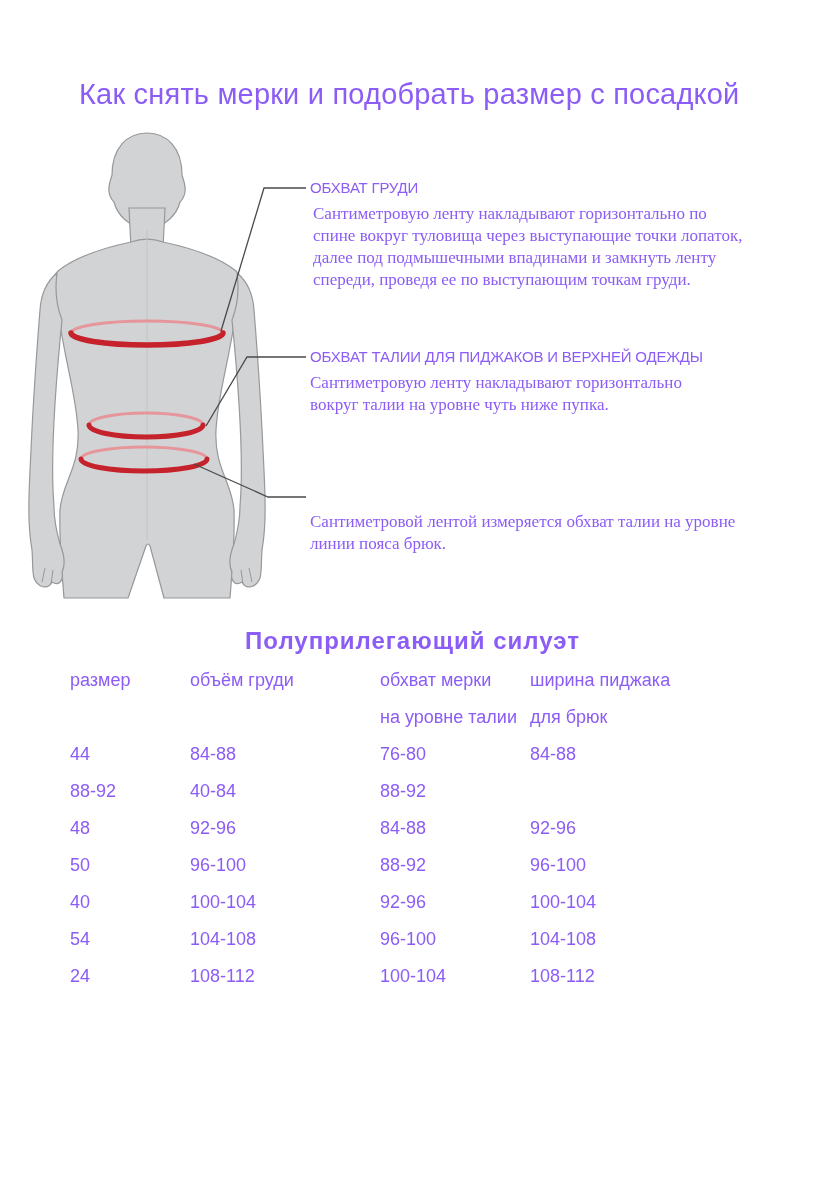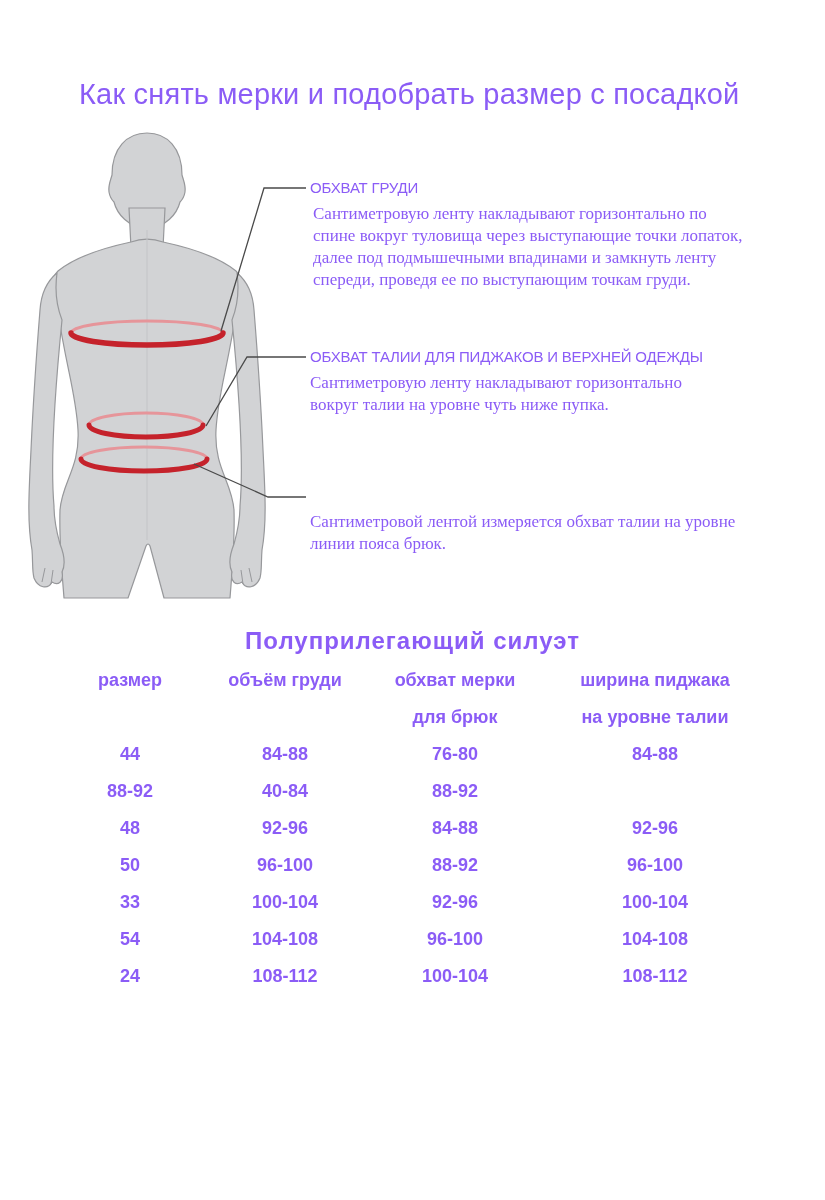--- a/index.html
+++ b/index.html
@@ -18,21 +18,21 @@
   }
   .sec-body {
     position:absolute; font-size:17px; line-height:22px; white-space:pre-line;font-family:Liberation Serif, serif;
   }
   .table-title {
     position:absolute; top:610px; left:0; width:100%; text-align:center;
     font-weight:700; font-size:24px; letter-spacing:1px;margin-top:17px;
   }
   .size-table { position:absolute; left:70px; top:662px; width:710px; font-size:18px; }
   .trow { display:grid; grid-template-columns:120px 190px 150px 250px; }
-  .trow > div { text-align:center; height:37px; line-height:37px;font-weight:bold; }
+  .trow > div { text-align:left; height:37px; line-height:37px; }
 </style>
 </head>
 <body>
 
 <div class="page">
 
   <div class="title">Как снять мерки и подобрать размер с посадкой</div>
 
   <svg class="svg-diagram" width="760" height="475" viewBox="0 0 760 475">
 
@@ -103,22 +103,22 @@
   <div class="size-table">
     <div class="trow">
       <div>размер</div>
       <div>объём груди</div>
       <div>обхват мерки</div>
       <div>ширина пиджака</div>
     </div>
     <div class="trow">
       <div></div>
       <div></div>
+      <div>на уровне талии</div>
       <div>для брюк</div>
-      <div>на уровне талии</div>
     </div>
     <div class="trow">
       <div>44</div>
       <div>84-88</div>
       <div>76-80</div>
       <div>84-88</div>
     </div>
     <div class="trow">
       <div>88-92</div>
       <div>40-84</div>
@@ -130,21 +130,21 @@
       <div>84-88</div>
       <div>92-96</div>
     </div>
     <div class="trow">
       <div>50</div>
       <div>96-100</div>
       <div>88-92</div>
       <div>96-100</div>
     </div>
     <div class="trow">
-      <div>33</div>
+      <div>40</div>
       <div>100-104</div>
       <div>92-96</div>
       <div>100-104</div>
     </div>
     <div class="trow">
       <div>54</div>
       <div>104-108</div>
       <div>96-100</div>
       <div>104-108</div>
     </div>

